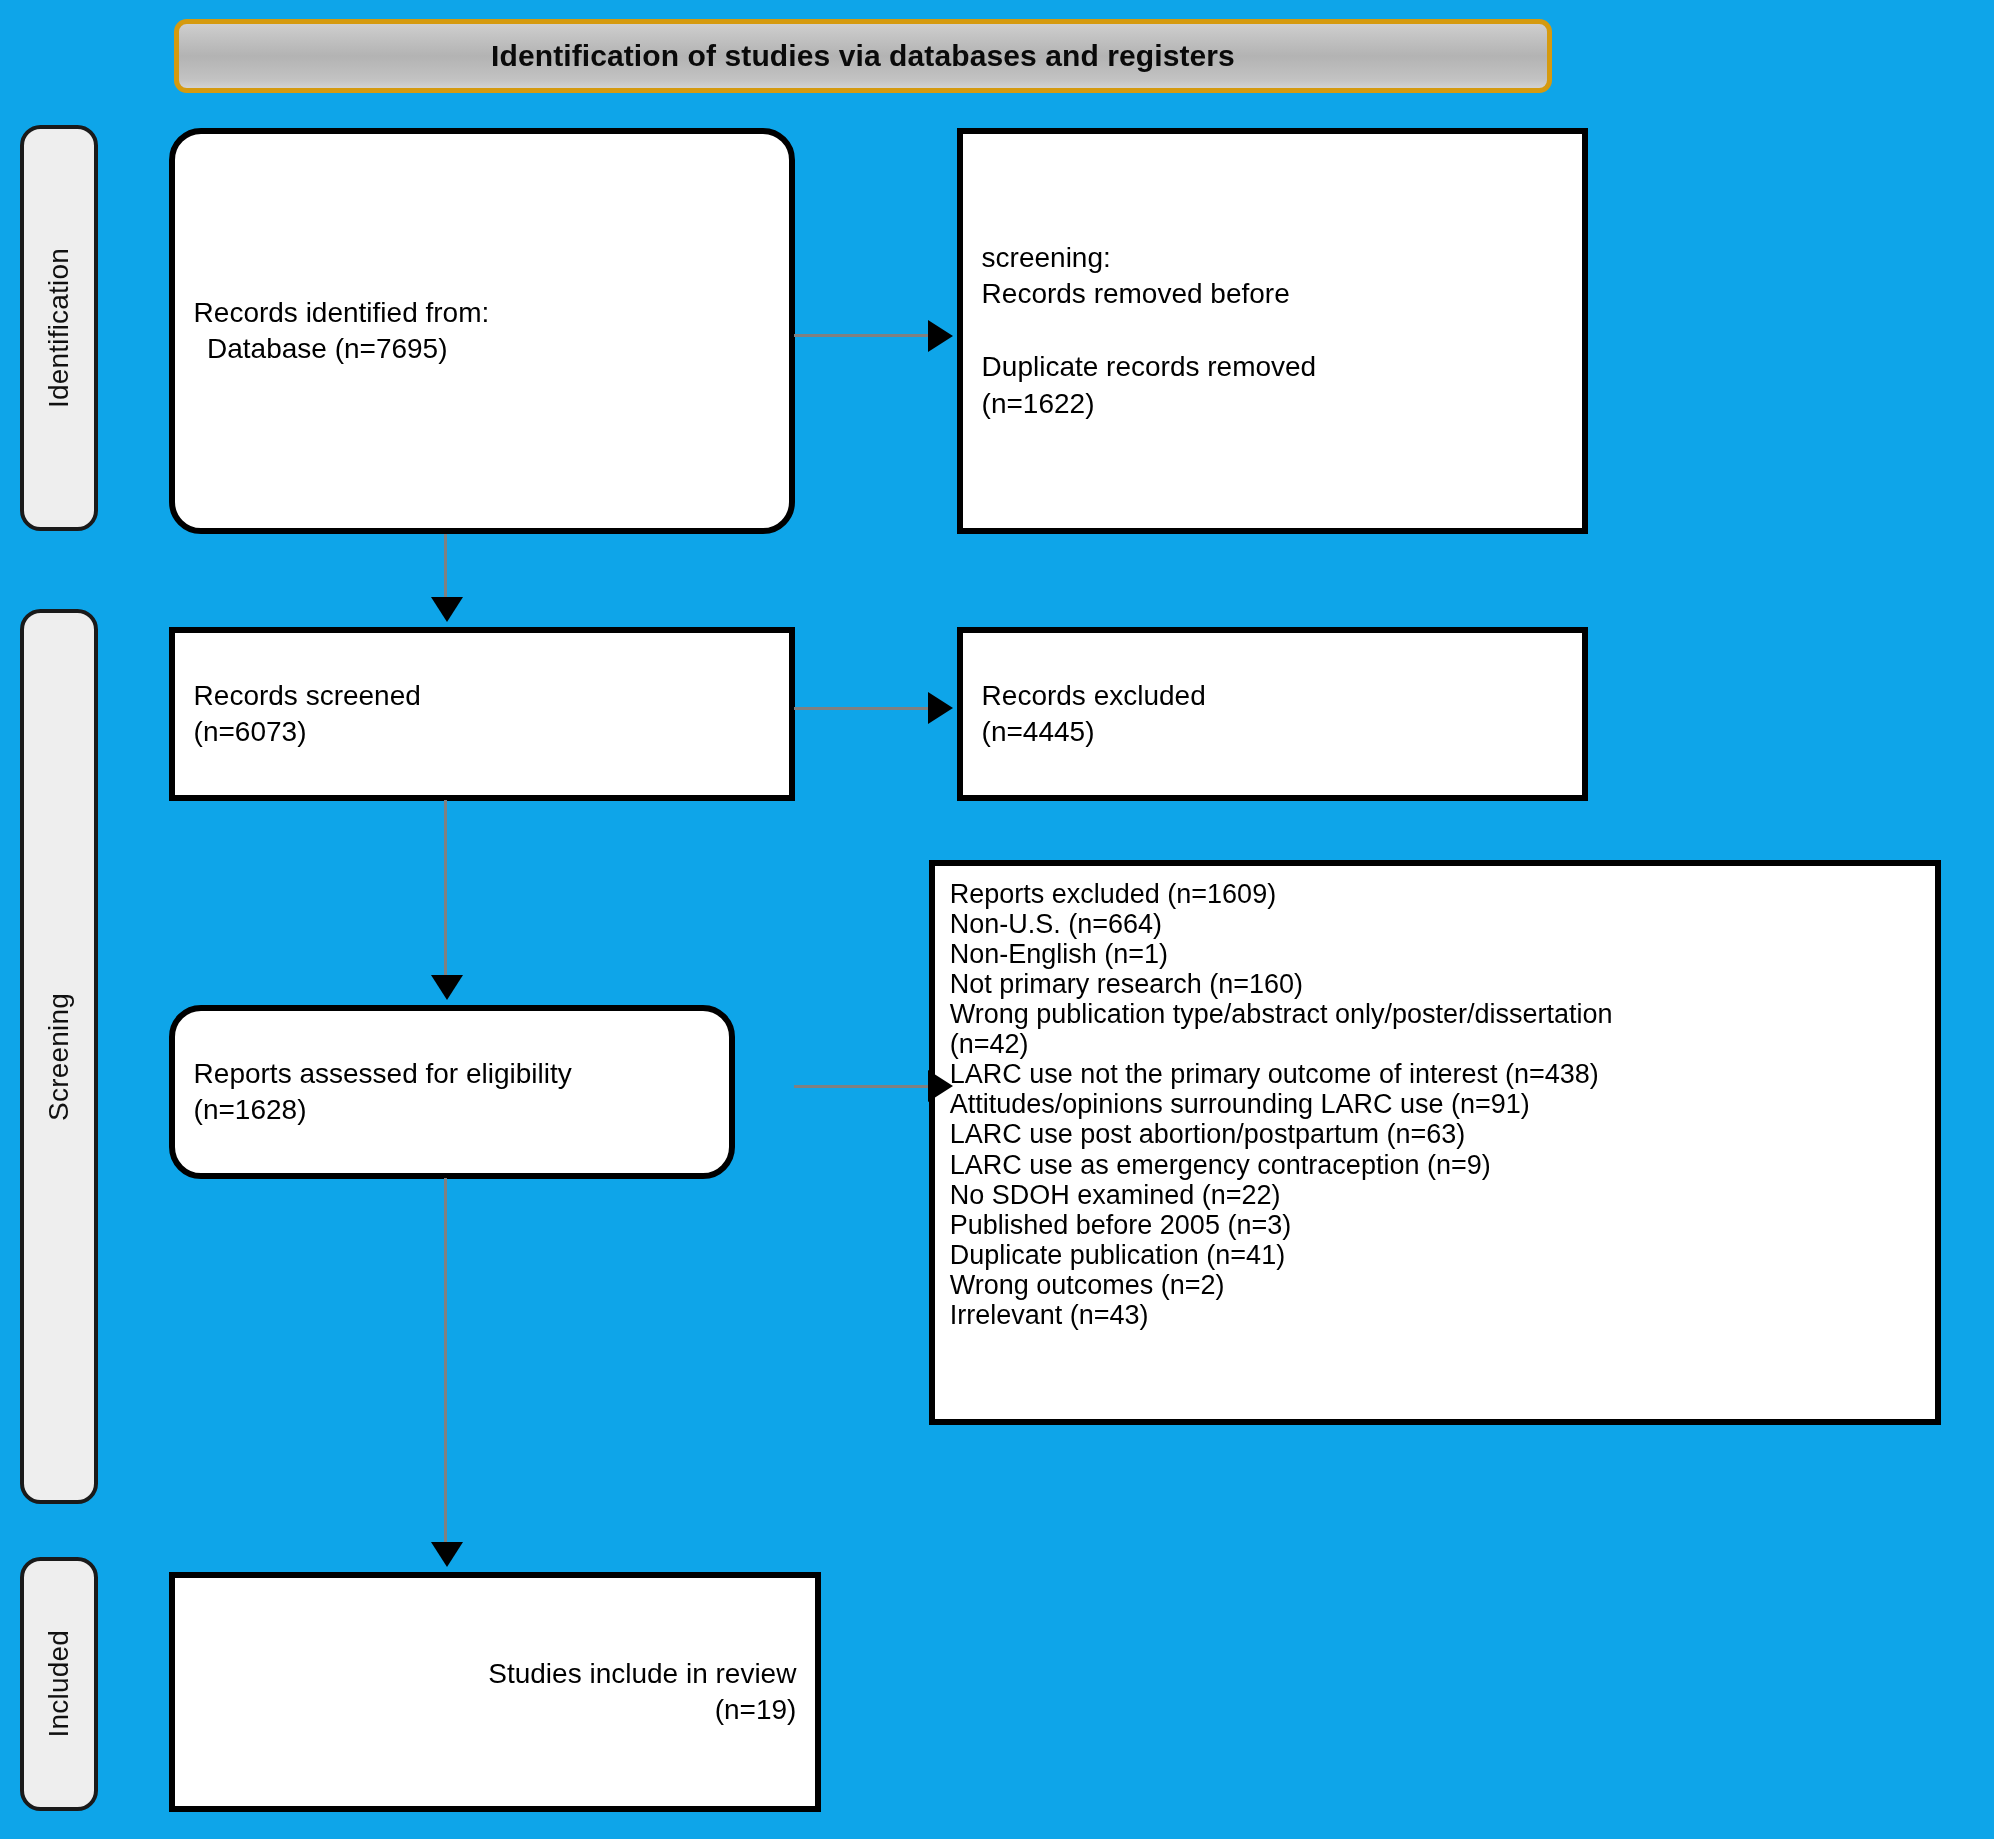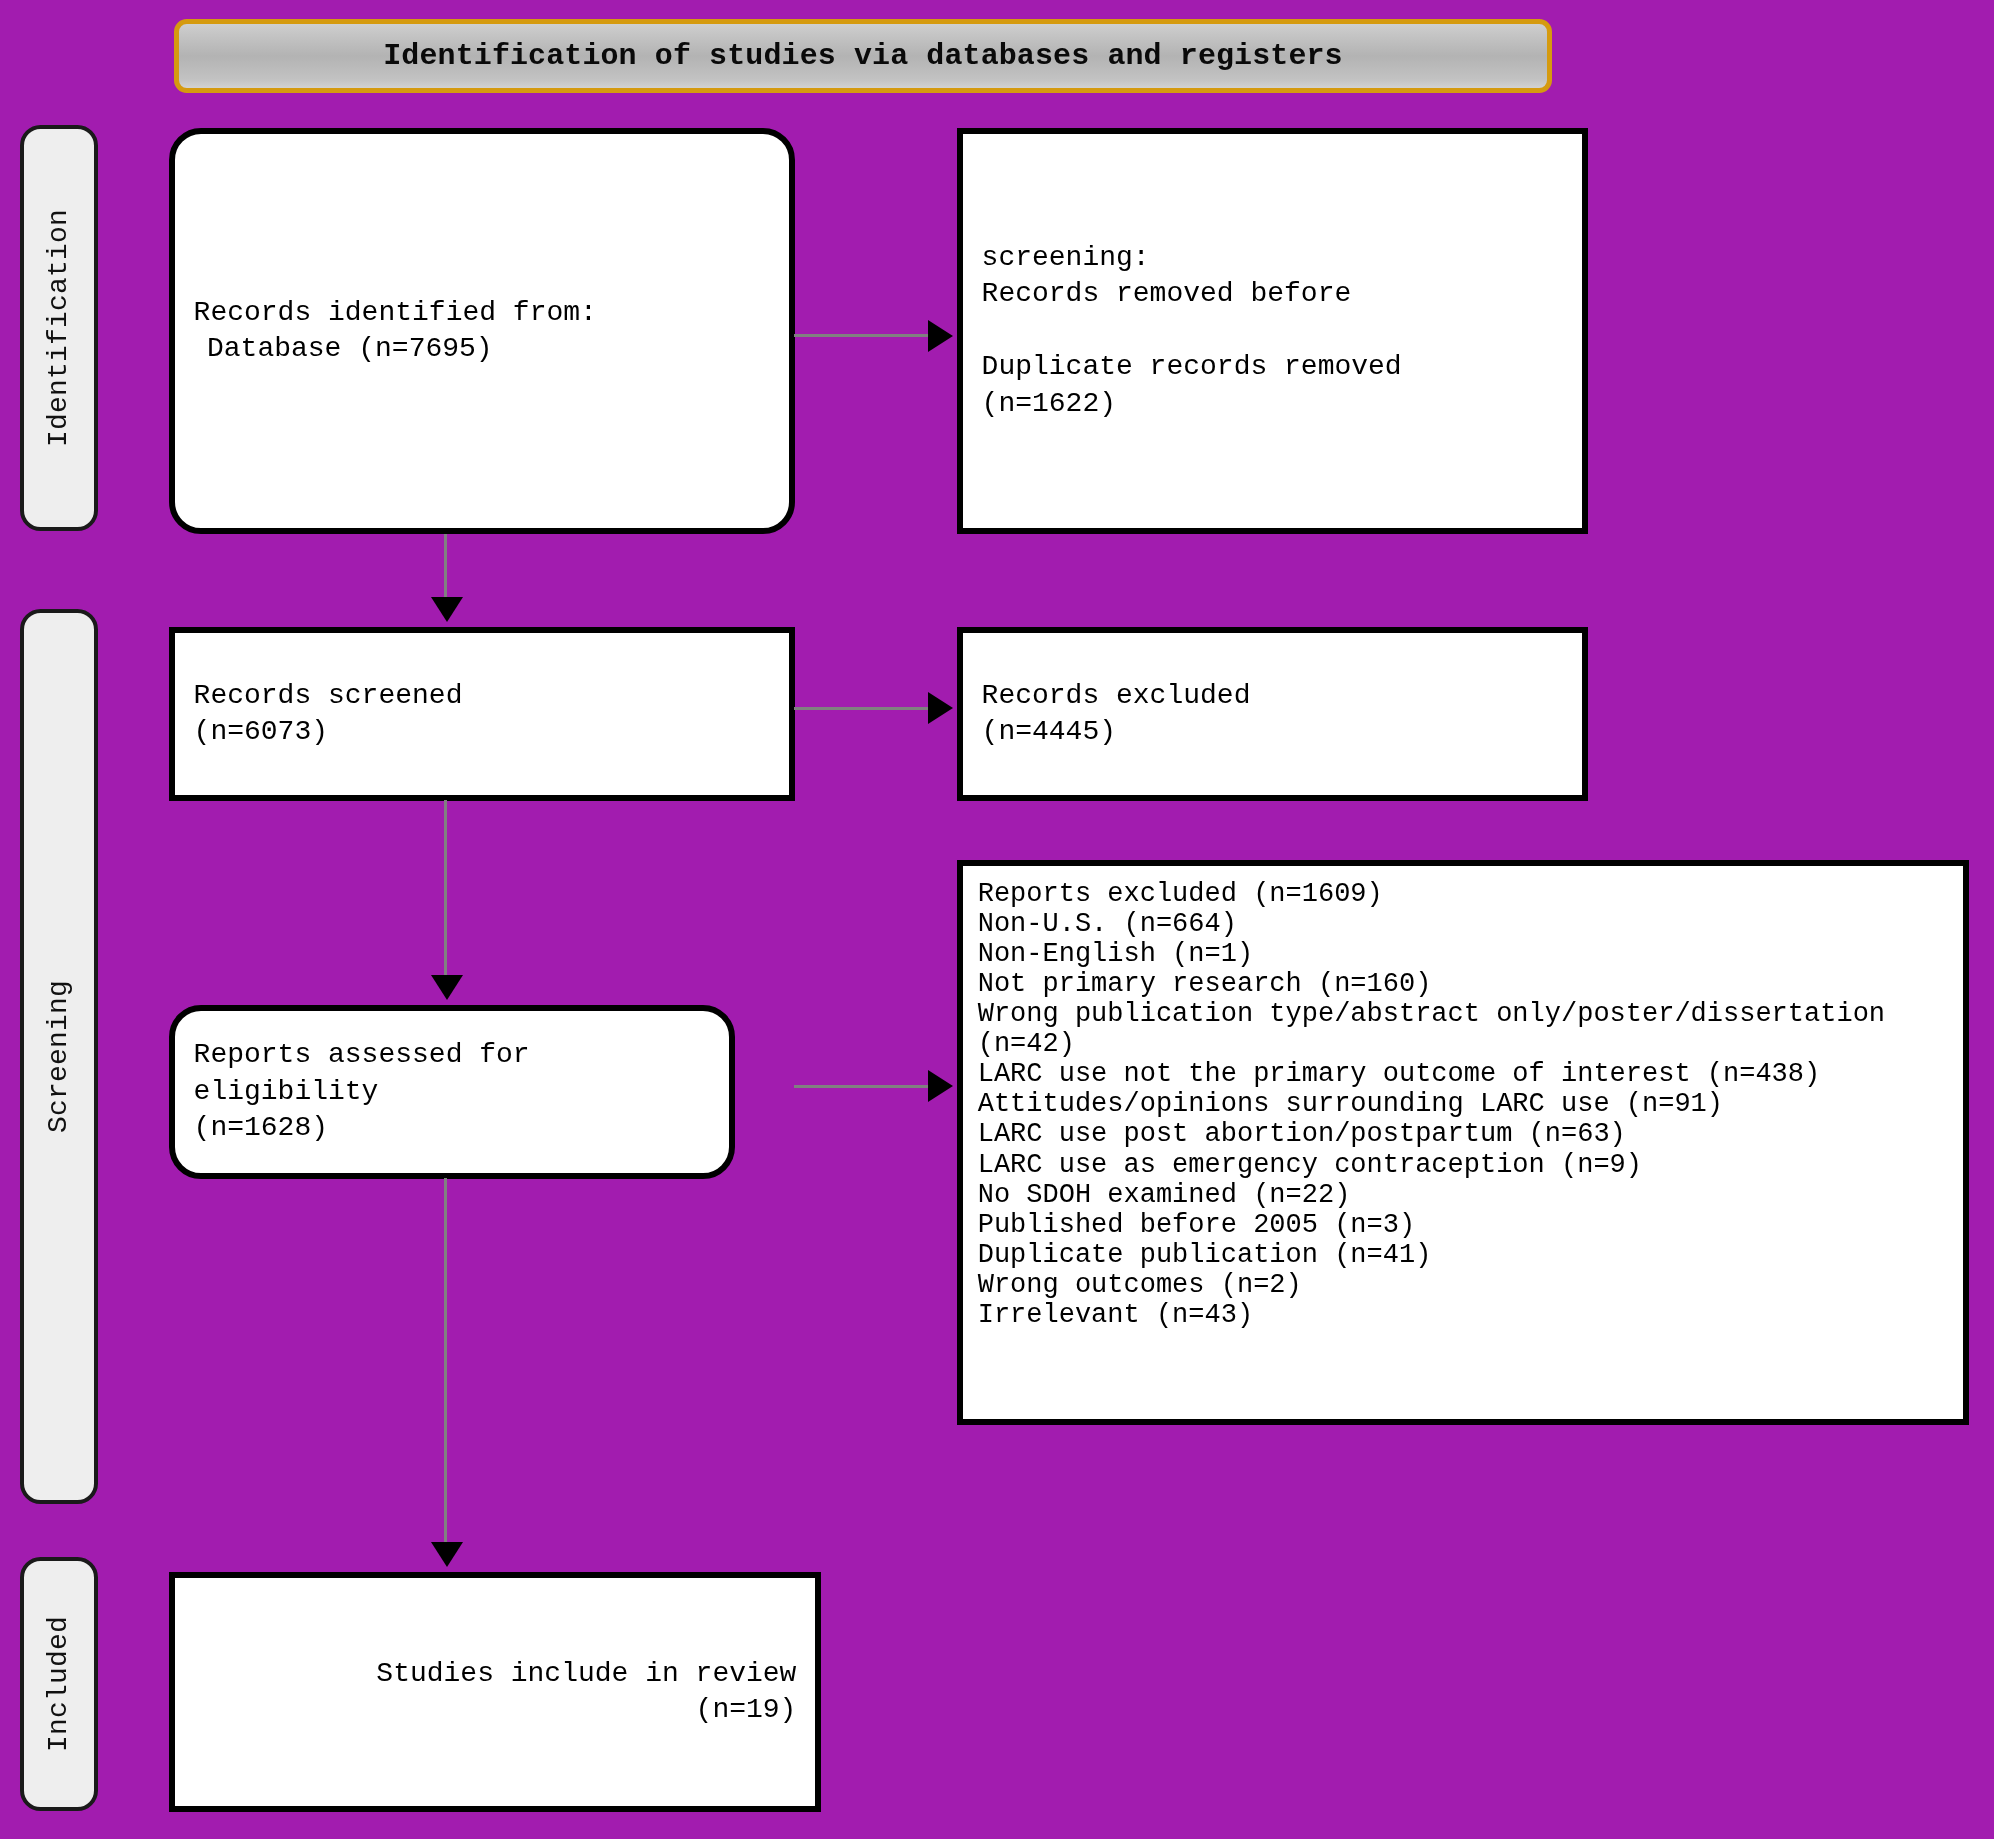--- a/index.html
+++ b/index.html
@@ -11,23 +11,22 @@
   body {
     font-family: "Liberation Sans", "DejaVu Sans", sans-serif;
     color: #000000;
   }
 
   
   #prisma-canvas {
     position: relative;
     width: 1995px;
     height: 1840px;
-    background: #a21caf;
+    background: #0ea5e9;
     overflow: hidden;
-    font-family: Liberation Mono, monospace;
   }
 
   
   .phase-banner {
     position: absolute;
     left: 174px;
     top: 18.6px;
     width: 1378px;
     height: 74px;
     border: 5.4px solid #D59A0F;
@@ -111,21 +110,21 @@
   .exclusion-list .ex-line {
     white-space: nowrap;
   }
 
   
   #box-identified      { left: 169px;  top: 128px;  width: 626px; height: 406px; border-radius: 32px; }
   #box-removed         { left: 957px; top: 128px;  width: 631px; height: 406px; }
   #box-screened        { left: 169px;  top: 627px; width: 626px; height: 174px; }
   #box-excluded        { left: 957px; top: 627px; width: 631px; height: 174px; }
   #box-assessed        { left: 169px;  top: 1005px; width: 566px; height: 174px; border-radius: 32px; }
-  #box-reports-excluded{ left: 957px; top: 860px; width: 1012px; height: 565px; }
+  #box-reports-excluded{ left: 929px; top: 860px; width: 1012px; height: 565px; }
   #box-included        { left: 169px;  top: 1572px; width: 652px; height: 240px; align-items: flex-end; }
 
   
   .conn-h-shaft {
     position: absolute;
     height: 2.9px;
     background: #808080;
   }
   .conn-v-shaft {
     position: absolute;

